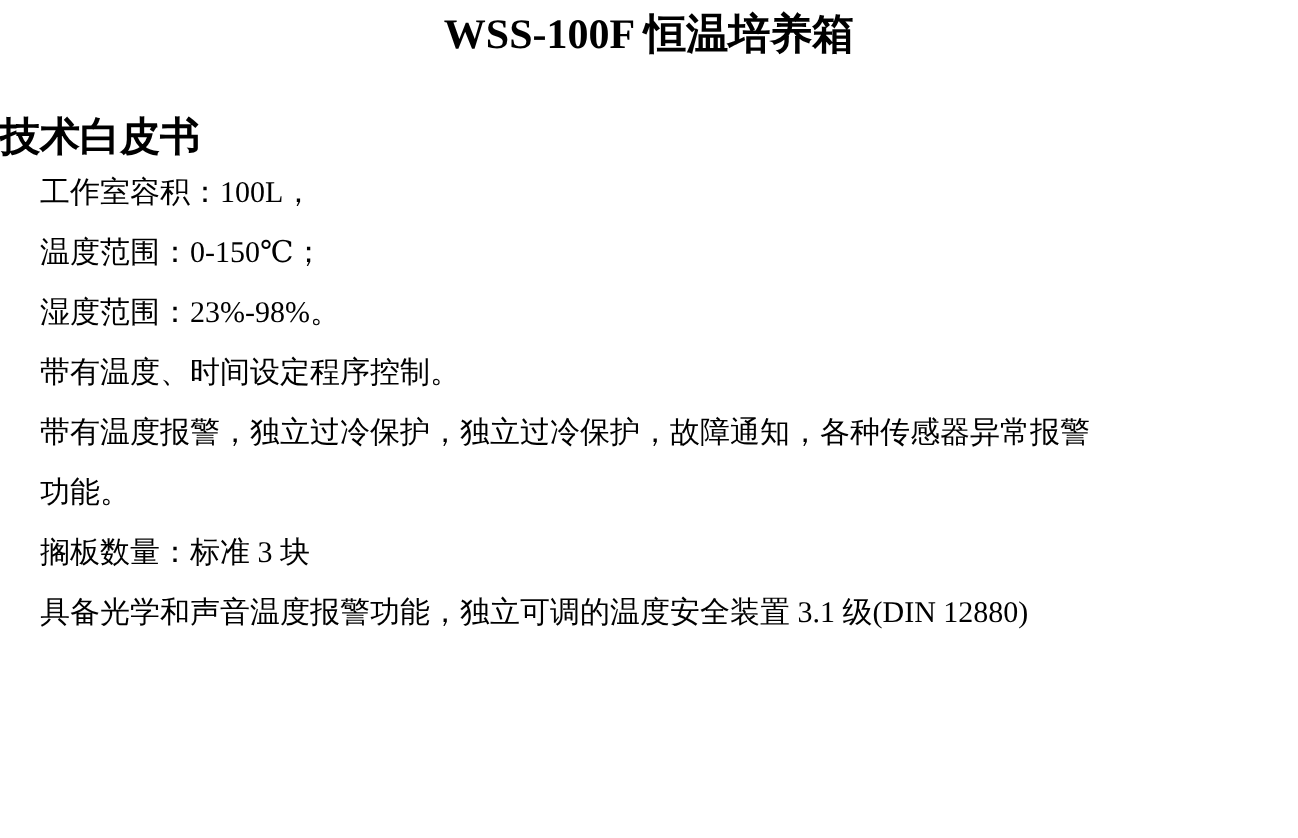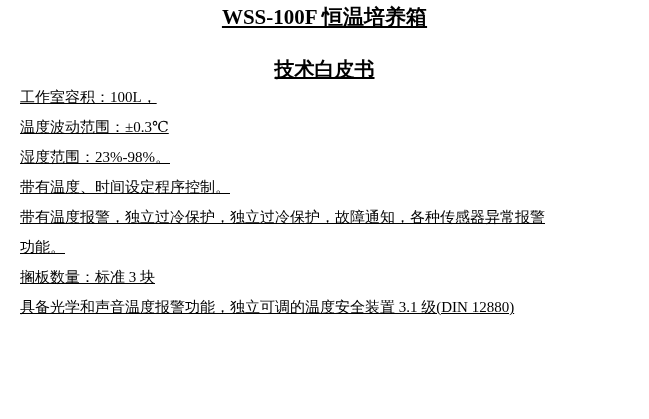--- a/index.html
+++ b/index.html
@@ -8,33 +8,31 @@
     background: #ffffff;
   }
   .doc {
     position: relative;
     width: 649px;
     height: 419px;
     background: #ffffff;
     color: #000000;
     font-family: "Liberation Serif", "DejaVu Serif", serif;
     overflow: hidden;
-    text-decoration: underline;
   }
   .doc-title {
     padding-top: 4px;
     text-align: center;
     font-size: 21px;
     font-weight: bold;
     line-height: 26px;
     white-space: nowrap;
   }
   .doc-subtitle {
     margin-top: 26px;
-    text-align: center;
     font-size: 20px;
     font-weight: bold;
     line-height: 26px;
     white-space: nowrap;
   }
   .doc-body {
     margin-top: 0;
     padding-left: 20px;
     font-size: 15px;
     line-height: 30px;
@@ -47,21 +45,21 @@
 </head>
 <body>
 
 <div class="doc">
   <div class="doc-title">WSS-100F 恒温培养箱</div>
 
   <div class="doc-subtitle">技术白皮书</div>
 
   <div class="doc-body">
     <div class="spec-line">工作室容积：100L，</div>
-    <div class="spec-line">温度波动范围：±0.3℃</div>
+    <div class="spec-line">温度范围：0-150℃；</div>
     <div class="spec-line">湿度范围：23%-98%。</div>
     <div class="spec-line">带有温度、时间设定程序控制。</div>
     <div class="spec-line">带有温度报警，独立过冷保护，独立过冷保护，故障通知，各种传感器异常报警</div>
     <div class="spec-line">功能。</div>
     <div class="spec-line">搁板数量：标准 3 块</div>
     <div class="spec-line">具备光学和声音温度报警功能，独立可调的温度安全装置 3.1 级(DIN 12880)</div>
   </div>
 </div>
 
 </body></html>

